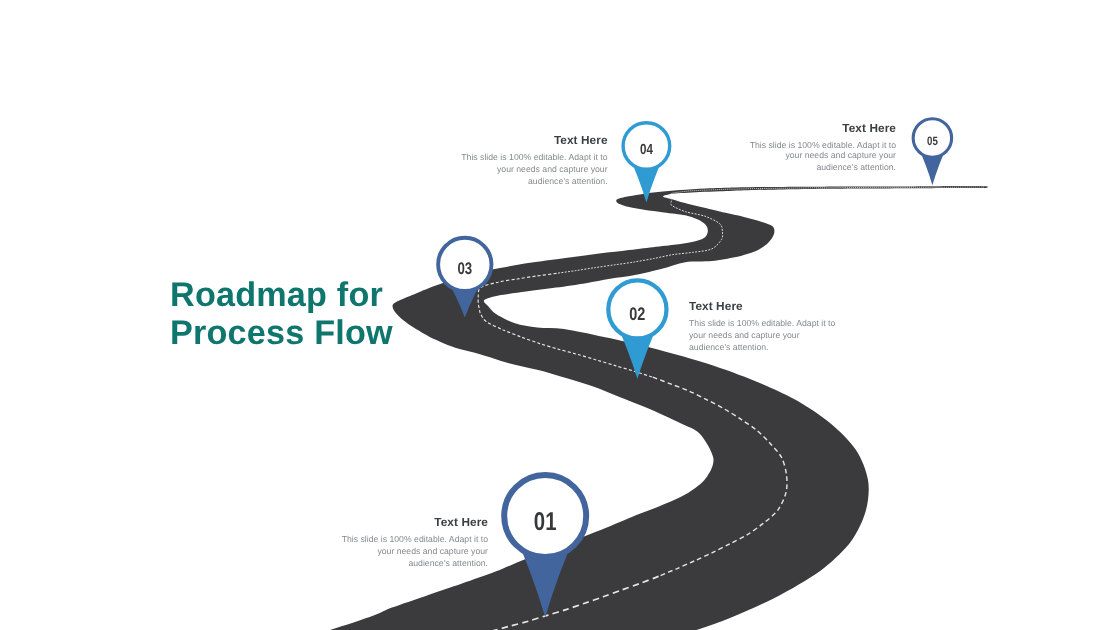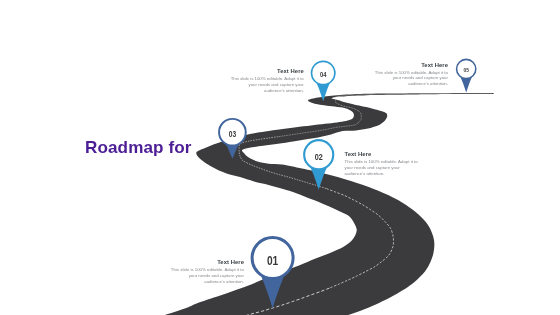--- a/index.html
+++ b/index.html
@@ -1,20 +1,20 @@
 <!DOCTYPE html>
 <html><head>
 <meta charset="utf-8">
 <style>
   html,body{margin:0;padding:0;background:#ffffff;}
   body{width:560px;height:315px;overflow:hidden;font-family:"Liberation Sans",sans-serif;}
   #slide{position:relative;width:560px;height:315px;background:#fff;overflow:hidden;}
   #road{position:absolute;left:0;top:0;width:560px;height:315px;}
   .title{position:absolute;left:85px;top:139px;font-size:17.1px;font-weight:bold;
-         color:#4c1d95;line-height:1.09;letter-spacing:0.1px;}
+         color:#0f766e;line-height:1.09;letter-spacing:0.1px;}
   .tb{position:absolute;}
   .tb .h{font-size:5.9px;font-weight:bold;color:#3a3f43;margin:0 0 2.2px 0;letter-spacing:0.05px;}
   .tb .p{font-size:4.35px;color:#86898d;line-height:1.31;}
   .tb.r{text-align:right;}
   .tb.l{text-align:left;}
 </style>
 </head>
 <body>
 
 <div id="slide">
@@ -50,20 +50,21 @@
       </g>
       <g class="pin">
         <path d="M458.41,71.93 Q463.24,82.68 466.20,92.60 Q469.16,82.68 473.99,71.93 A8.32,8.32 0 0 1 458.41,71.93 Z" fill="#41659c"></path>
         <circle cx="466.2" cy="69.0" r="9.62" fill="#ffffff" stroke="#41659c" stroke-width="1.55"></circle>
         <text x="466.2" y="72.38" font-size="6.08" textLength="5.36" lengthAdjust="spacingAndGlyphs" font-family="Liberation Sans, sans-serif" font-weight="bold" fill="#38393b" text-anchor="middle">05</text>
       </g>
   </svg>
 
   <div class="title">
     <div>Roadmap for</div>
+    <div>Process Flow</div>
   </div>
 
   <div class="tb r" style="left:170px;top:259px;width:74px">
       <div class="h">Text Here</div>
       <div class="p">This slide is 100% editable. Adapt it to your needs and capture your audience’s attention.</div>
     </div>
     <div class="tb l" style="left:344.5px;top:151px;width:74px">
       <div class="h">Text Here</div>
       <div class="p">This slide is 100% editable. Adapt it to your needs and capture your audience’s attention.</div>
     </div>

